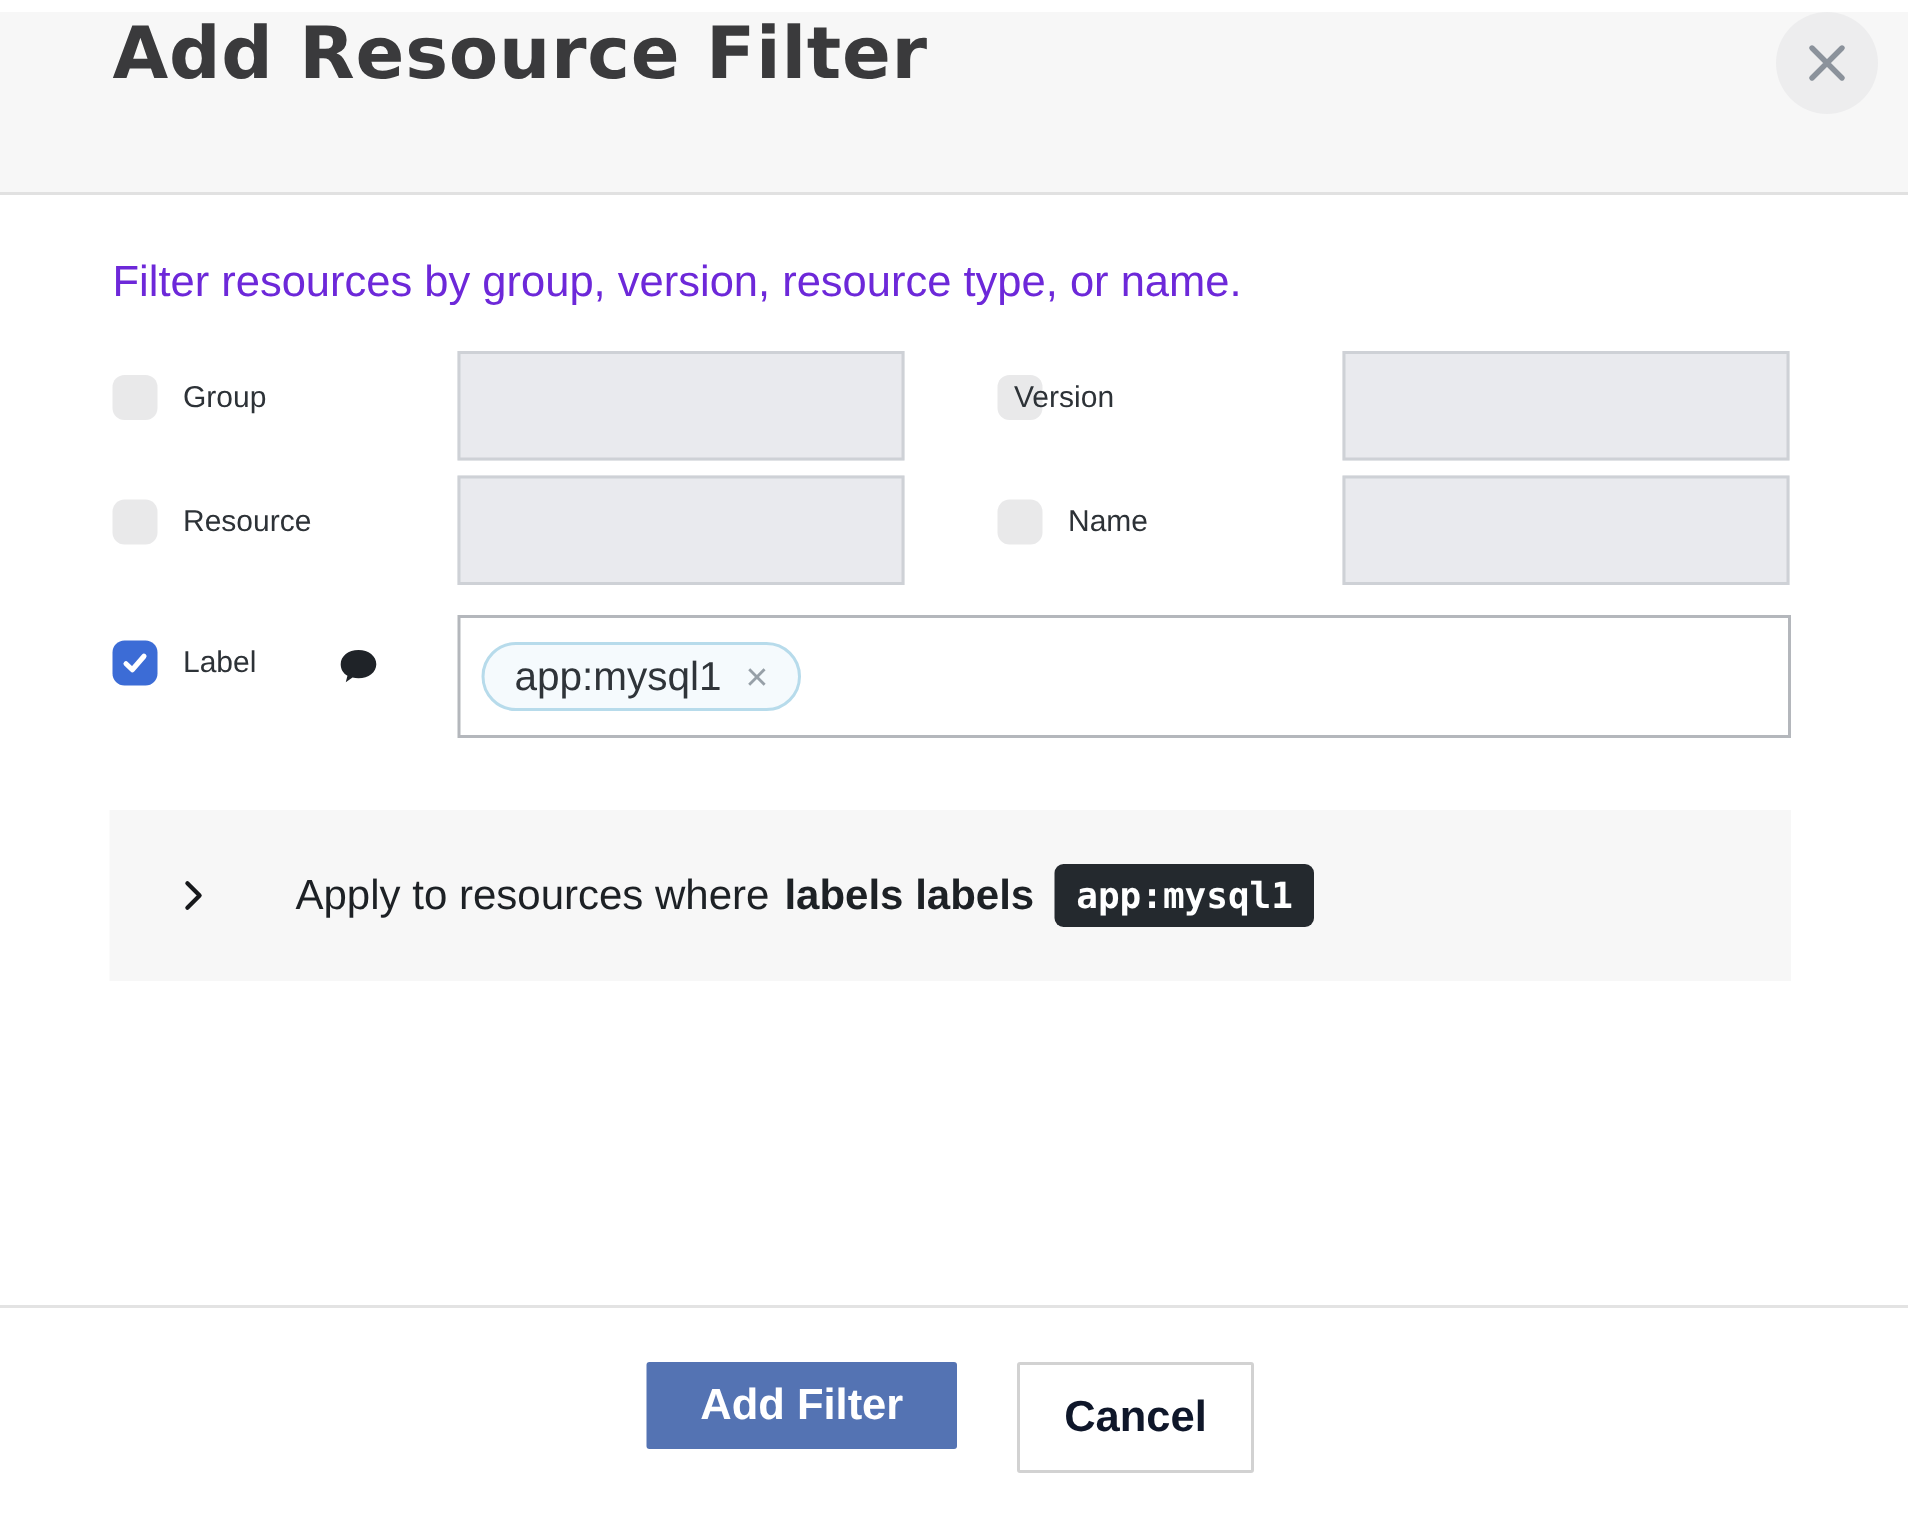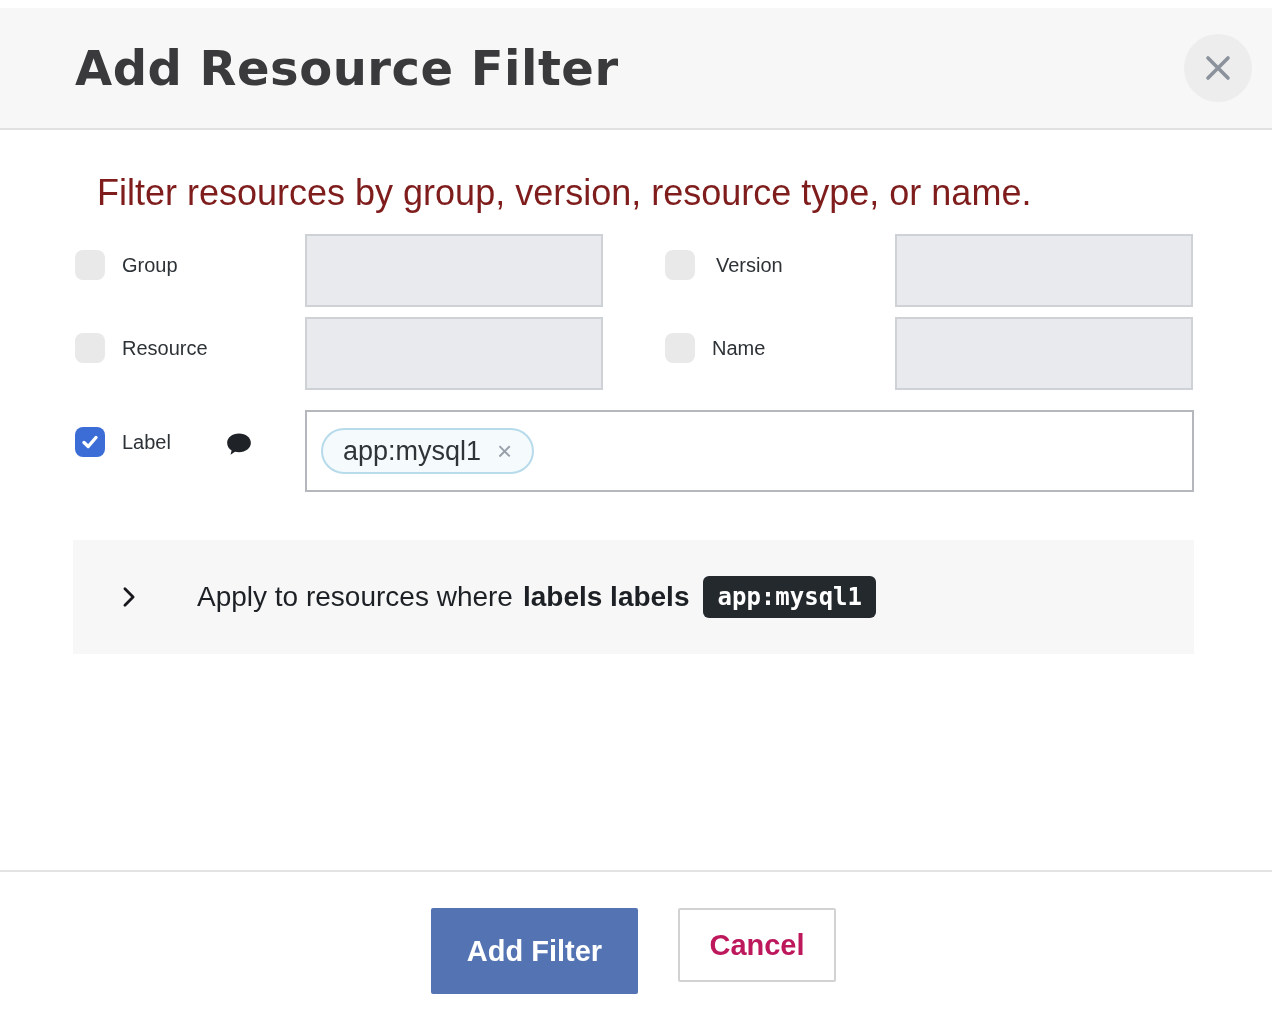--- a/index.html
+++ b/index.html
@@ -3,29 +3,29 @@
 <meta charset="utf-8">
 <style>
   * { margin:0; padding:0; box-sizing:border-box; }
   html,body { width:1272px; height:1010px; background:#ffffff;
               font-family:"Liberation Sans","DejaVu Sans",sans-serif; }
   .modal { position:relative; width:1272px; height:1010px; background:#fff; overflow:hidden; }
 
   
   .header { position:absolute; top:8px; left:0; right:0; height:122px;
             background:#f7f7f7; border-bottom:2px solid #e1e1e1;
-            display:flex; align-items:center; padding:0 20px 0 75px; }
+            display:flex; padding:0 20px 0 75px; }
   .title { font-size:48px; font-weight:bold; color:#3a3a3c; letter-spacing:0.5px;
            font-family:"DejaVu Sans","Liberation Sans",sans-serif; }
   .close-btn { margin-left:auto; width:68px; height:68px; border-radius:50%;
                background:#ededee; border:none; cursor:pointer;
                display:flex; align-items:center; justify-content:center; }
 
   
-  .desc { position:absolute; left:75px; top:172px; font-size:36px; color:#7f1d1d;margin-left:22px; }
+  .desc { position:absolute; left:75px; top:172px; font-size:29px; color:#6d28d9; }
 
   
   .cb { position:absolute; width:30px; height:30px; border-radius:8px; background:#e9e9ea; cursor:pointer; }
   .cb.checked { background:#3c6cd6; display:flex; align-items:center; justify-content:center; }
   .flabel { position:absolute; font-size:20px; color:#2d3237; line-height:32px; }
   .tinput { position:absolute; width:298px; height:73px; background:#e9eaee;
             border:2px solid #ced1d6; }
   .label-input { position:absolute; left:305px; top:410px; width:889px; height:82px;
                  background:#fff; border:2px solid #b4b7bc; display:flex;
                  align-items:center; padding:0 14px; }
@@ -42,26 +42,26 @@
   .chev { position:absolute; left:42px; top:43px; width:28px; height:28px; cursor:pointer; }
   .apply-text { position:absolute; left:99px; top:0; height:114px; display:flex;
                 align-items:center; font-size:28px; color:#1d2125; gap:10px;margin-left:25px; }
   .apply-bold { font-weight:bold; }
   .code-badge { background:#24292e; color:#fff; border-radius:6px; padding:7px 14px;
                 font-family:"DejaVu Sans Mono","Liberation Mono",monospace;
                 font-size:24px; font-weight:bold; margin-left:4px; }
 
   
   .divider { position:absolute; left:0; right:0; top:870px; height:2px; background:#e3e3e3; }
-  .btn-primary { position:absolute; left:431px; top:908px; width:207px; height:86px;
+  .btn-primary { position:absolute; left:431px; top:908px; width:207px; height:58px;
                  background:#5473b3; color:#fff; font-size:29px; font-weight:bold;
                  border:none; border-radius:2px; cursor:pointer;
                  font-family:"Liberation Sans",sans-serif; }
   .btn-secondary { position:absolute; left:678px; top:908px; width:158px; height:74px;
-                   background:#fff; color:#be185d; font-size:29px; font-weight:bold;
+                   background:#fff; color:#0f172a; font-size:29px; font-weight:bold;
                    border:2px solid #d2d2d2; border-radius:2px; cursor:pointer;
                    font-family:"Liberation Sans",sans-serif; }
 </style>
 </head>
 <body>
 
 <div class="modal">
 
   <div class="header">
     <div class="title">Add Resource Filter</div>
@@ -72,21 +72,21 @@
     </button>
   </div>
 
   <div class="desc">Filter resources by group, version, resource type, or name.</div>
 
   <span class="cb" style="left:75px; top:250px;"></span>
   <span class="flabel" style="left:122px; top:249px;">Group</span>
   <span class="tinput" style="left:305px; top:234px;"></span>
 
   <span class="cb" style="left:665px; top:250px;"></span>
-  <span class="flabel" style="left:716px; top:249px;">Version</span>
+  <span class="flabel" style="left:676px; top:249px;">Version</span>
   <span class="tinput" style="left:895px; top:234px;"></span>
 
   <span class="cb" style="left:75px; top:333px;"></span>
   <span class="flabel" style="left:122px; top:332px;">Resource</span>
   <span class="tinput" style="left:305px; top:317px;"></span>
 
   <span class="cb" style="left:665px; top:333px;"></span>
   <span class="flabel" style="left:712px; top:332px;">Name</span>
   <span class="tinput" style="left:895px; top:317px;"></span>
 

